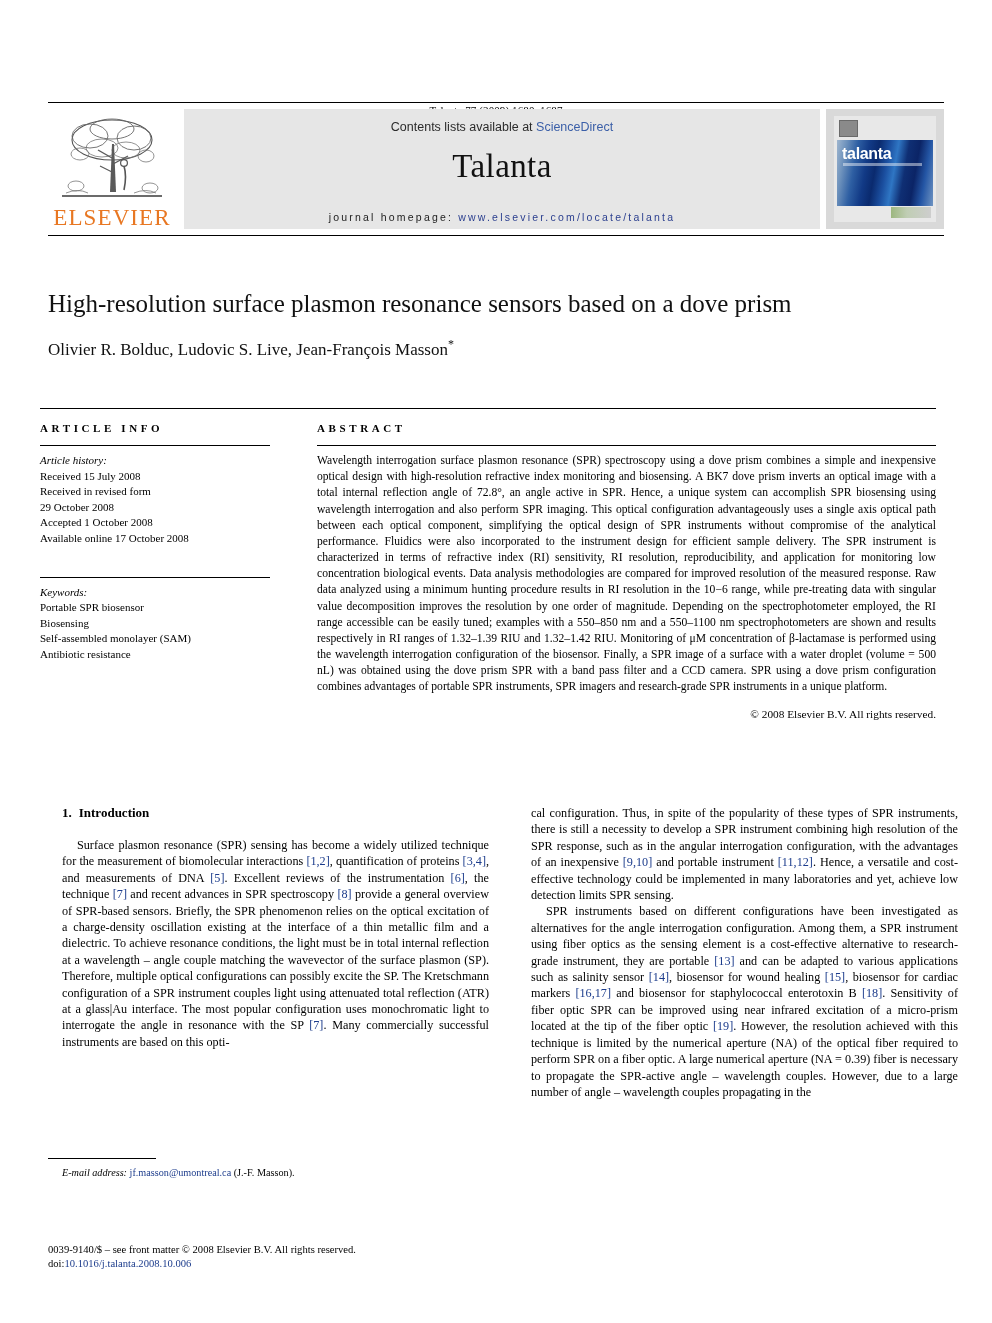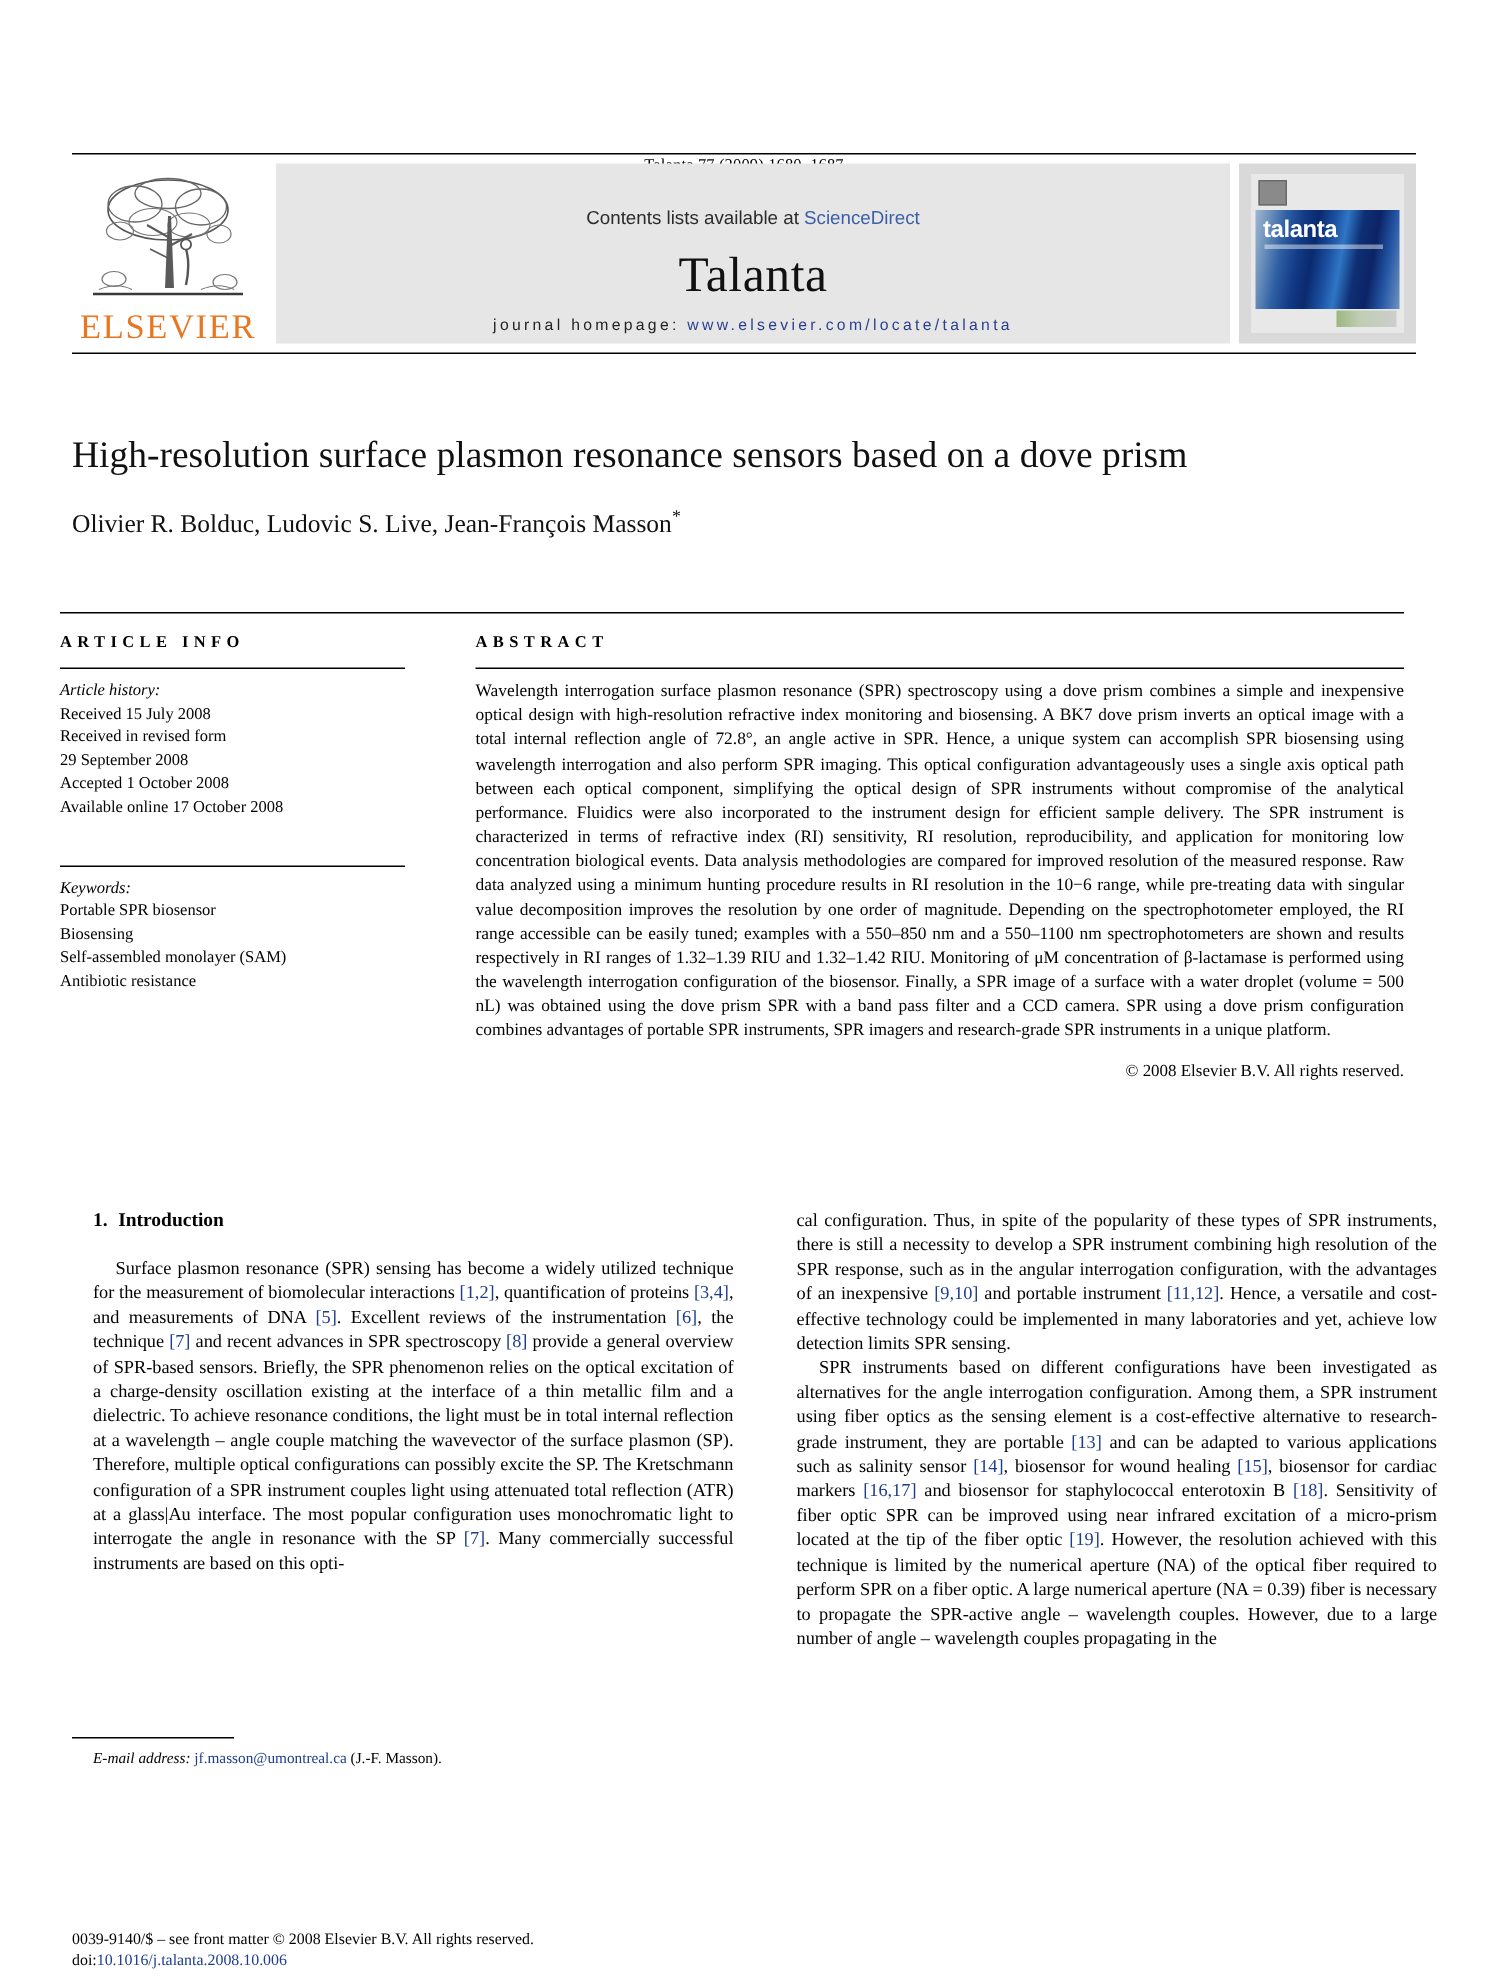--- a/index.html
+++ b/index.html
@@ -73,21 +73,21 @@
     margin: 6px 0 6px 8px;
     display: flex;
     flex-direction: column;
     position: relative;
   }
   .contents-line {
     text-align: center;
     font-family: "Liberation Sans", sans-serif;
     font-size: 12.5px;
     color: #2b2b2b;
-    padding-top: 29px;
+    padding-top: 11px;
   }
   .contents-line .sd {
     color: #3b5fa8;
   }
   .journal-title {
     text-align: center;
     font-family: "Liberation Serif", serif;
     font-size: 33px;
     color: #111;
     margin-top: 14px;
@@ -309,21 +309,21 @@
     line-height: 1.33;
     padding-left: 14px;
     text-indent: -10px;
   }
   .footnote-line .ital { font-style: italic; }
   .mail { color: #1c3c8c; }
 
   .footer {
     position: absolute;
     left: 48px;
-    top: 1287px;
+    top: 1243px;
     width: 500px;
     font-family: "Liberation Serif", serif;
     font-size: 10.6px;
     line-height: 1.35;
   }
   .footer .doi-link { color: #1c3c8c; }
 </style>
 </head>
 <body>
 
@@ -390,21 +390,21 @@
 
   <div class="info-abstract">
 
     <div class="info-col">
       <div class="sec-label">ARTICLE INFO</div>
       <div class="rule"></div>
       <div class="info-group">
         <div class="ital">Article history:</div>
         <div>Received 15 July 2008</div>
         <div>Received in revised form</div>
-        <div>29 September 2008</div>
+        <div>29 October 2008</div>
         <div>Accepted 1 October 2008</div>
         <div>Available online 17 October 2008</div>
       </div>
       <div class="info-spacer"></div>
       <div class="rule"></div>
       <div class="info-group">
         <div class="ital">Keywords:</div>
         <div>Portable SPR biosensor</div>
         <div>Biosensing</div>
         <div>Self-assembled monolayer (SAM)</div>

